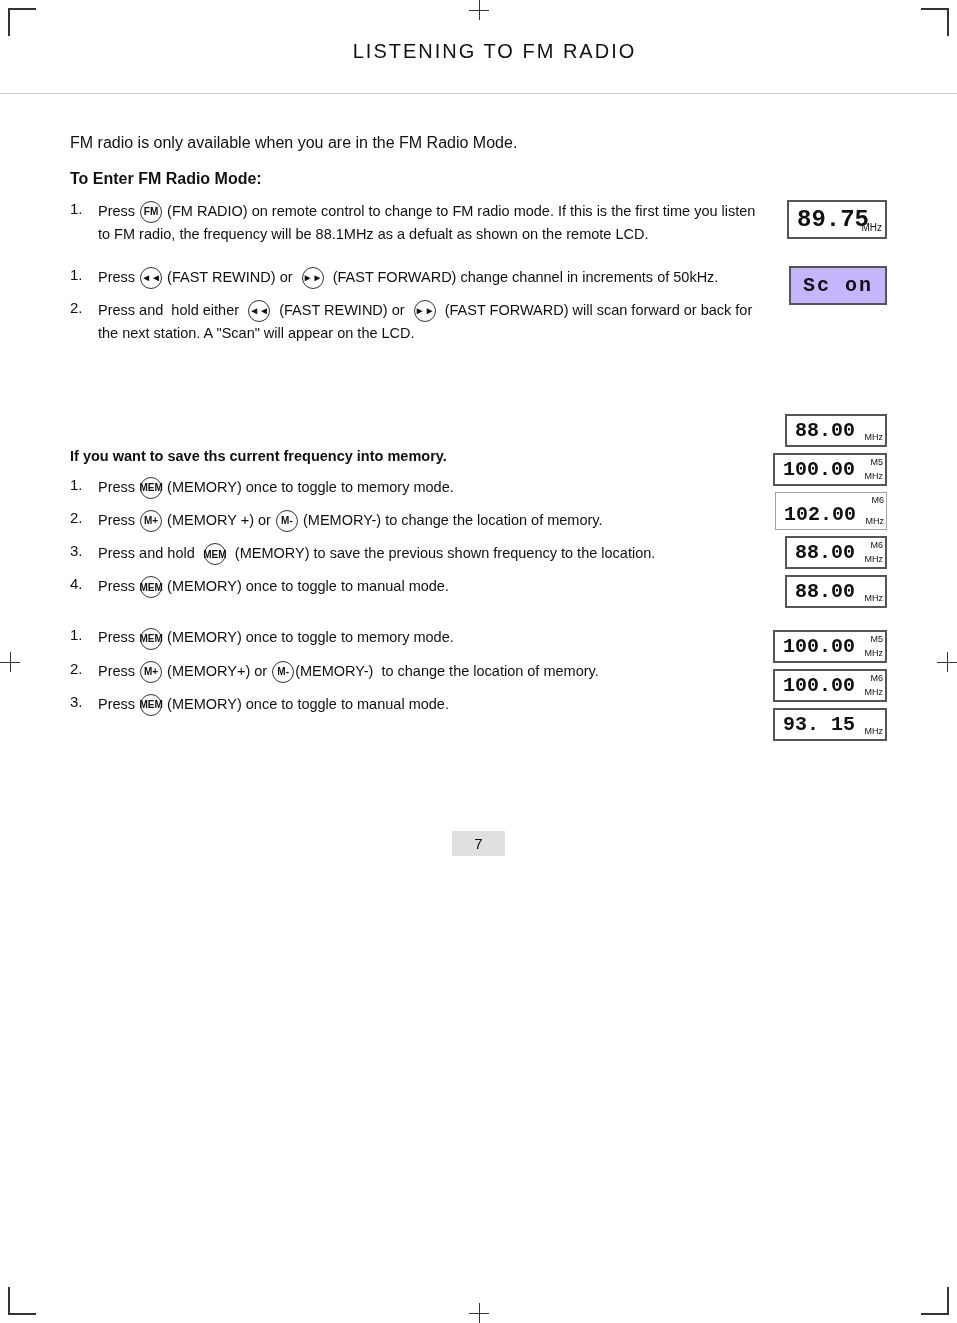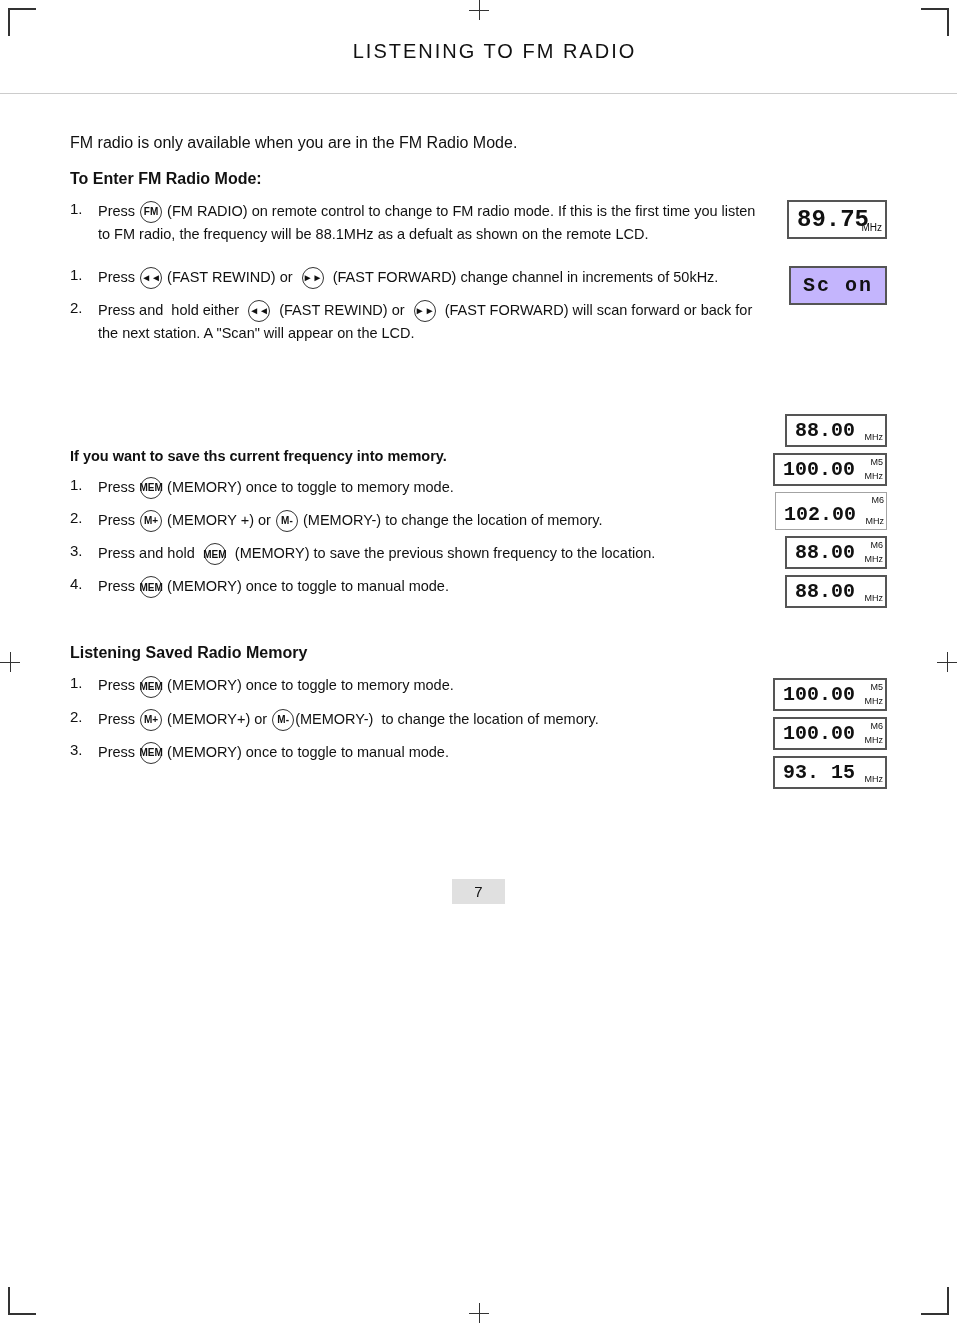--- a/index.html
+++ b/index.html
@@ -294,21 +294,20 @@
       </div>
 
       <div style="position:relative; border:2px solid #555; padding:3px 30px 3px 8px; min-width:90px; font-family:'Courier New',monospace; font-weight:bold; font-size:20px;">
         88.00<span style="font-size:9px;font-weight:normal;position:absolute;bottom:3px;right:2px;font-family:Arial;">MHz</span>
       </div>
     </div>
   </div>
 
   <div style="height:18px;"></div>
 
-  <p class="sub-heading">Listening Saved Radio Memory</p>
 
   <div style="display:flex; justify-content:space-between; align-items:flex-start;">
     <div style="flex:1;">
       <div class="step-item">
         <span class="step-num">1.</span>
         <span class="step-text">
           Press <span class="btn-icon">MEM</span> (MEMORY) once to toggle to memory mode.
         </span>
       </div>
 

